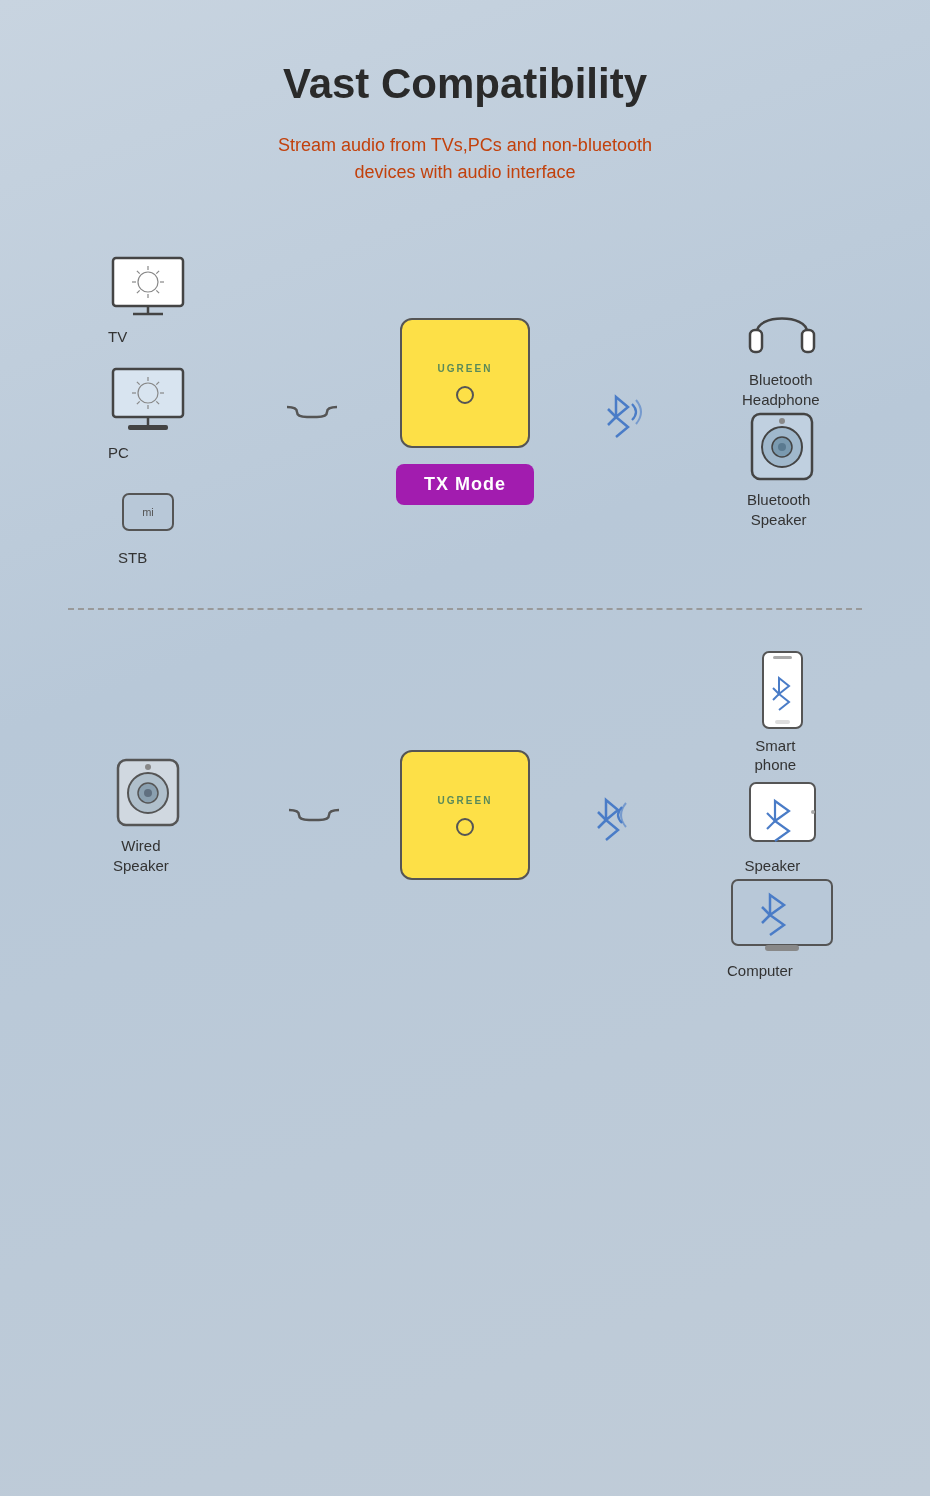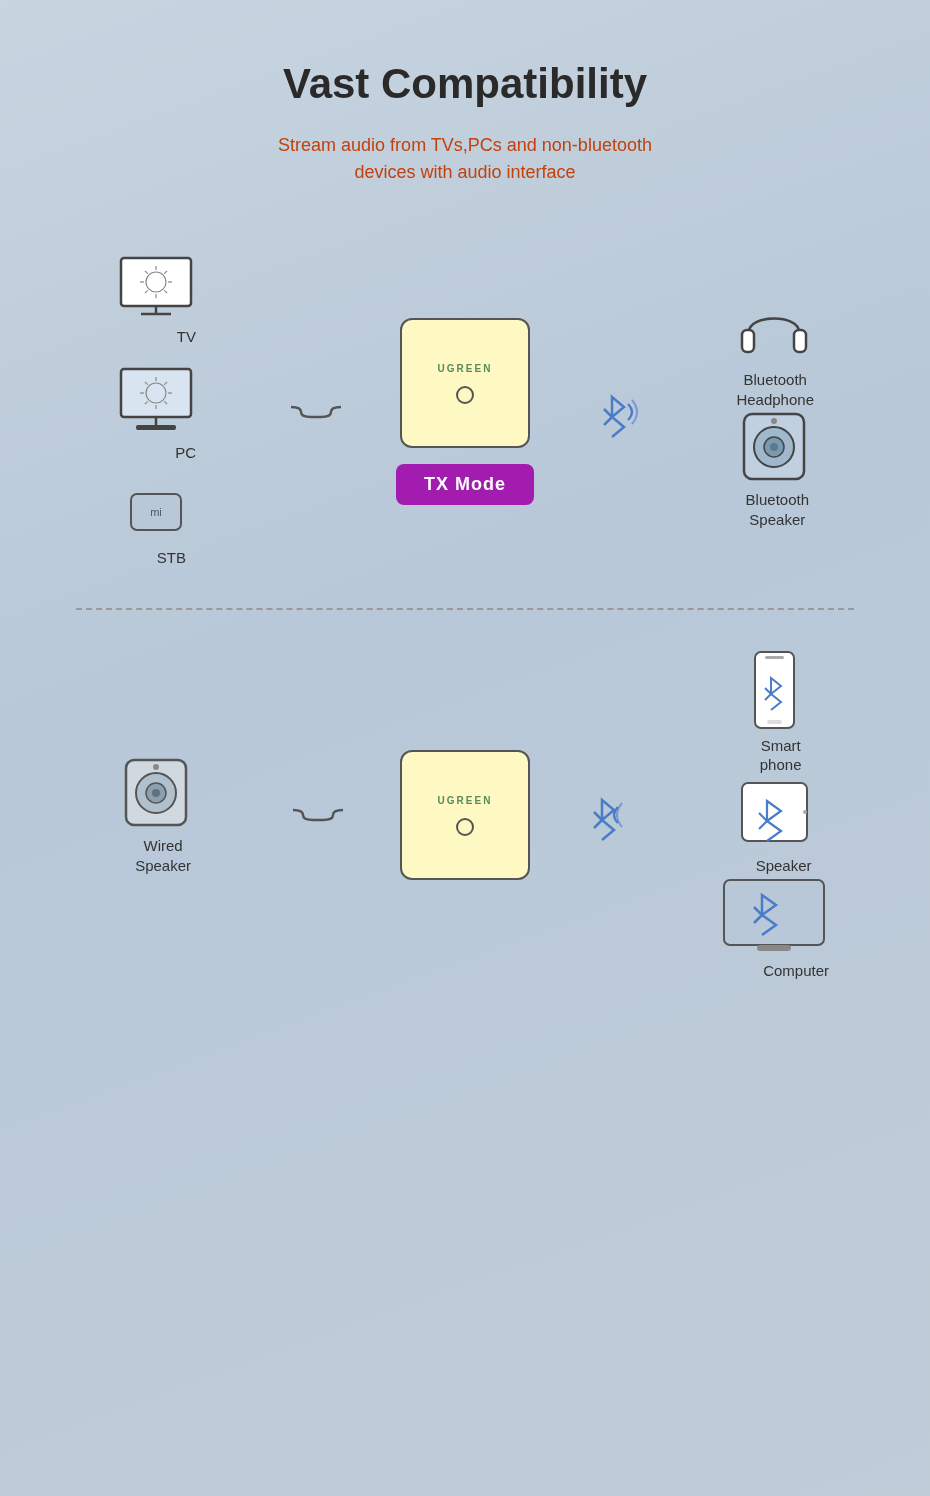--- a/index.html
+++ b/index.html
@@ -5,21 +5,21 @@
     * { box-sizing: border-box; margin: 0; padding: 0; }
     body {
       width: 930px;
       min-height: 1496px;
       background: linear-gradient(160deg, #c8d4e0 0%, #b8c8d8 40%, #c0ccd8 100%);
       font-family: Arial, sans-serif;
       color: #333;
     }
     .page {
       width: 930px;
-      padding: 60px 16px 40px;
+      padding: 60px 8px 40px;
     }
     
     .header {
       text-align: center;
       margin-bottom: 40px;
     }
     .header h1 {
       font-size: 42px;
       font-weight: 900;
       color: #2a2a2a;
@@ -63,21 +63,21 @@
       display: flex;
       flex-direction: column;
       align-items: center;
       width: 160px;
     }
 
     
     .device-item {
       display: flex;
       flex-direction: column;
-      align-items: flex-end;
+      align-items: flex-start;
       gap: 6px;
     }
     .device-label {
       font-size: 15px;
       color: #333;
       text-align: center;
       line-height: 1.3;
     }
 
     
@@ -87,21 +87,21 @@
       align-items: center;
       gap: 16px;
     }
 
     
     .device-box {
       width: 130px;
       height: 130px;
       border: 2px solid #555;
       border-radius: 12px;
-      background: #fef9c3;
+      background: #fde047;
       display: flex;
       flex-direction: column;
       align-items: center;
       justify-content: center;
       gap: 12px;
     }
     .device-box .brand {
       font-size: 10px;
       color: #5a8a5a;
       letter-spacing: 2px;

